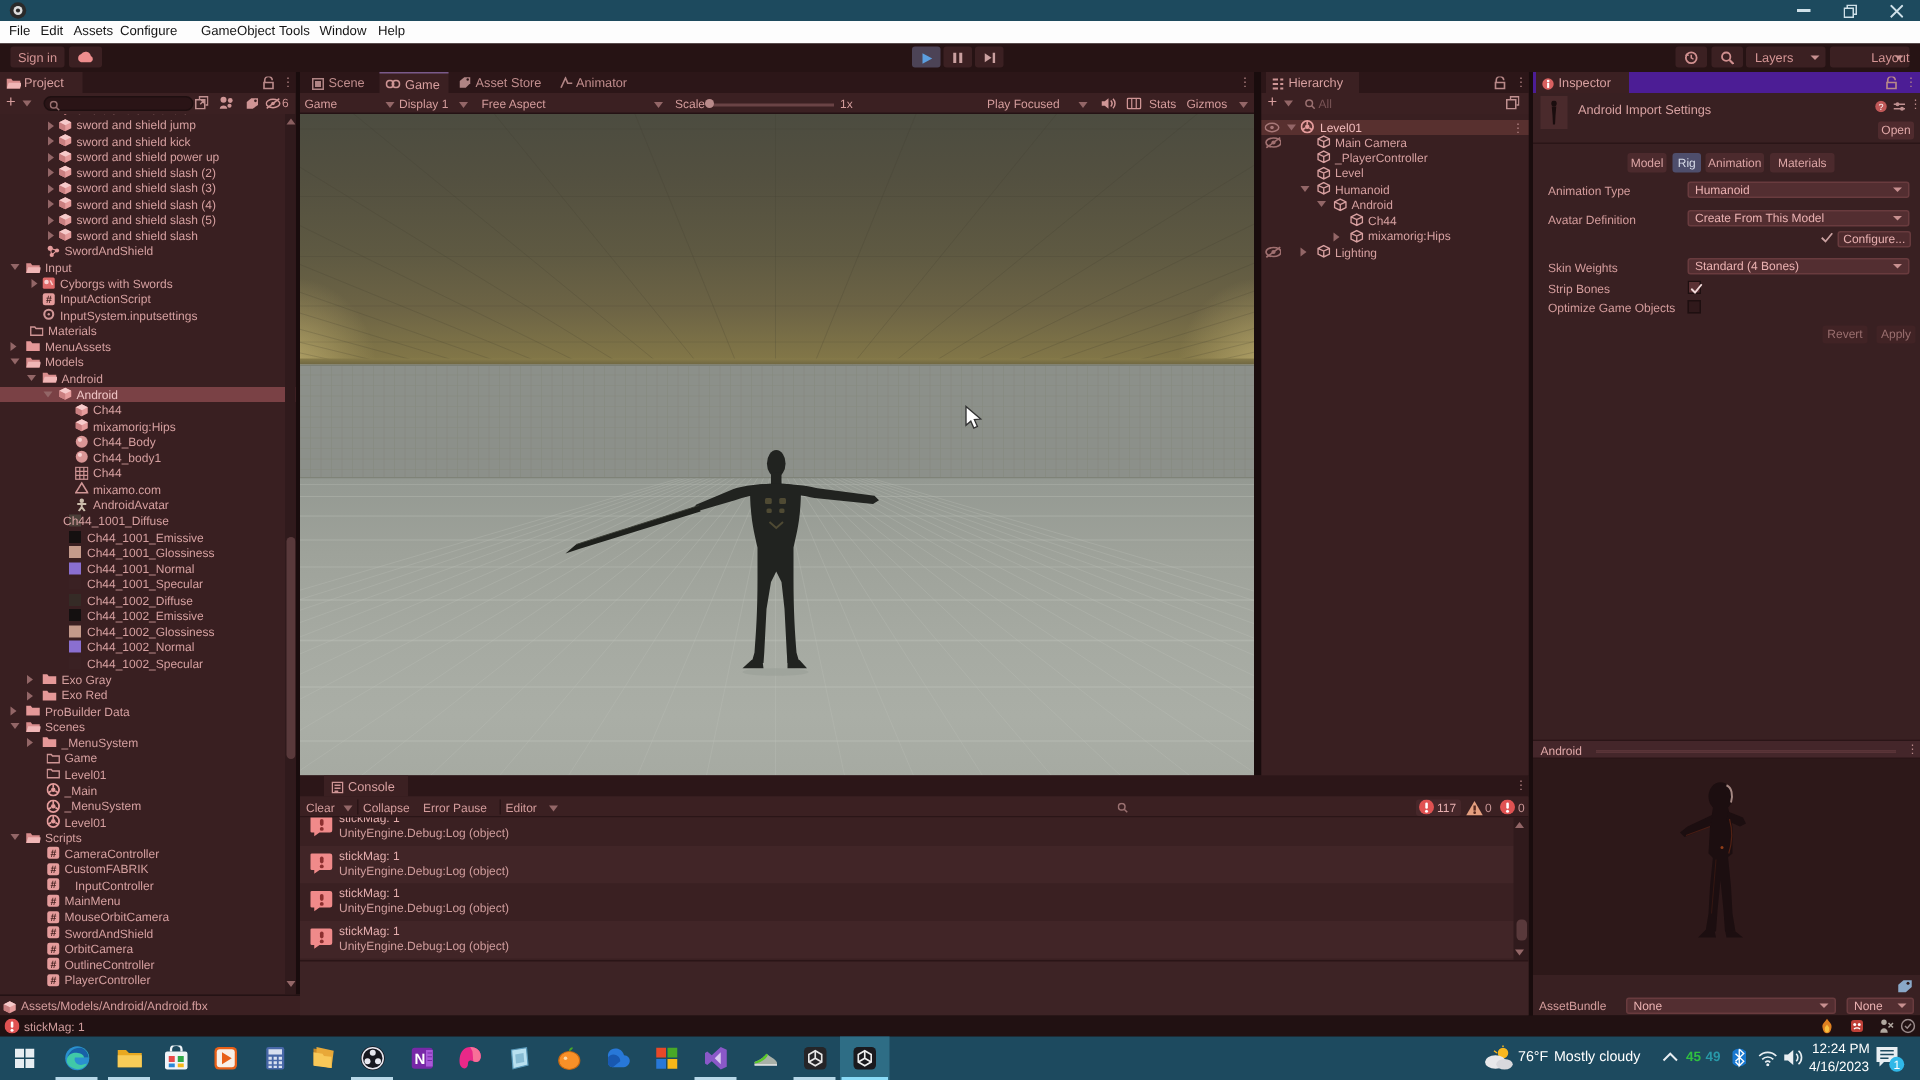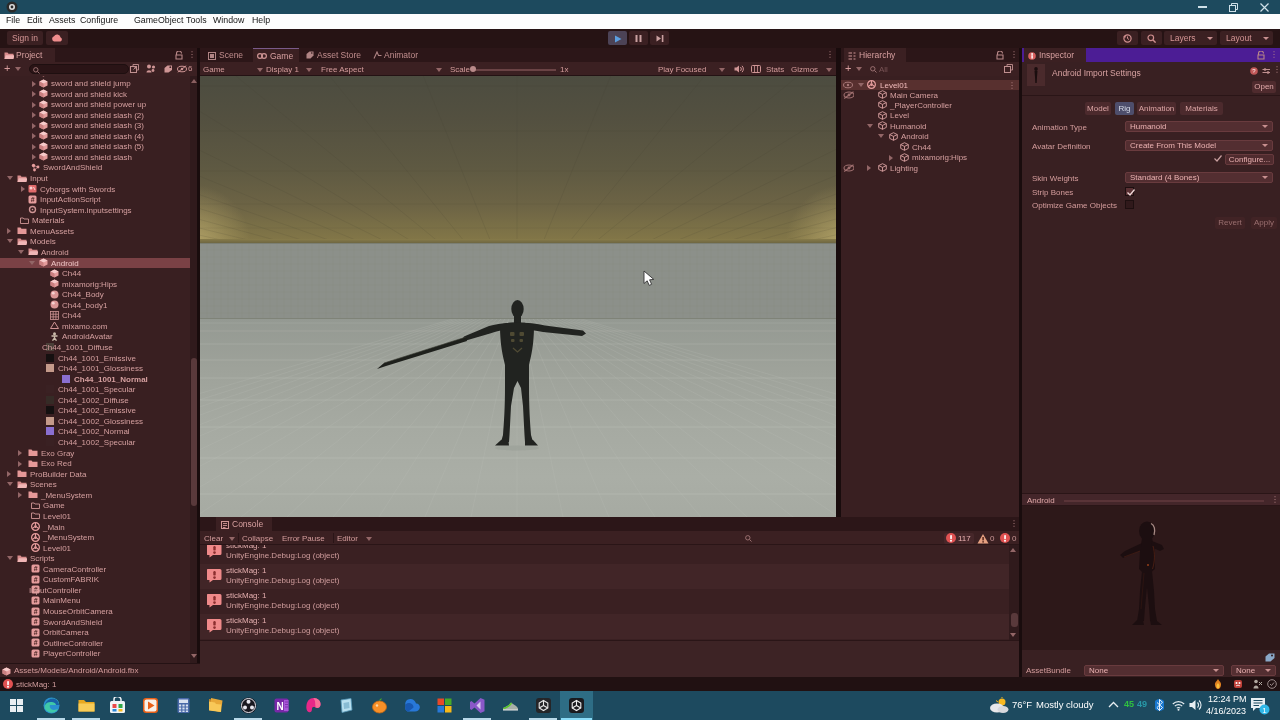--- a/index.html
+++ b/index.html
@@ -155,21 +155,21 @@
           <path d="M0.2 3 L2 1.2 L3 3.4 Z" fill="#d08f8f"></path>
         </svg>
       </div>
 <div class="tbtn" style="left:1141px;top:2px;width:21px;height:14px;">
         <svg style="margin:2.5px auto 0" width="9" height="9">
           <circle cx="3.8" cy="3.8" r="2.8" fill="none" stroke="#d08f8f" stroke-width="1.2"></circle>
           <path d="M6 6 L8.6 8.6" stroke="#d08f8f" stroke-width="1.4"></path>
         </svg>
       </div>
 <div class="tbtn" style="left:1164px;top:2px;width:53px;height:14px;line-height:14px;text-align:left;padding-left:6px;">Layers<span class="dda"></span></div>
-<div class="tbtn" style="left:1220px;top:2px;width:53px;height:14px;line-height:14px;text-align:left;padding-left:6px;">Layout<span class="dda"></span></div>
+<div class="tbtn" style="left:1220px;top:2px;width:53px;height:14px;line-height:14px;text-align:right;padding-left:6px;">Layout<span class="dda"></span></div>
 </div>
 <div class="abs" style="left:0;top:48px;width:197px;height:615px;background:#391f21">
 <div class="abs" style="left:0;top:0;width:197px;height:14px;background:#2c1618">
 <div class="tab" style="left:0;width:55px;"><svg class="ic" style="left:4px;top:3px" width="10" height="9">
             <use href="#folderop"></use>
           </svg><span style="margin-left:16px">Project</span></div>
 <svg class="ic" style="left:175px;top:3px" width="8" height="9">
           <path d="M1.5 4 V2.5 A2.5 2.5 0 0 1 6.5 2.5 M1 4 H7 V8 H1 Z" fill="none" stroke="#b88888" stroke-width="1.1"></path>
         </svg>
 <div class="abs" style="left:188px;top:2px;color:#b88888;font-size:8px;letter-spacing:0;">⋮</div>
@@ -382,21 +382,21 @@
         <span style="position:absolute;left:42px">Ch44_1001_Diffuse</span>
       </div>
 <div class="row" style="left:0;top:277.06px;width:197px;">
         <div class="ic" style="left:46px;top:1px;width:8px;height:8px;background:#151010"></div>
         <span style="position:absolute;left:58px">Ch44_1001_Emissive</span>
       </div>
 <div class="row" style="left:0;top:287.62px;width:197px;">
         <div class="ic" style="left:46px;top:1px;width:8px;height:8px;background:#c49a8a"></div>
         <span style="position:absolute;left:58px">Ch44_1001_Glossiness</span>
       </div>
-<div class="row" style="left:16px;top:298.18px;width:197px;font-weight:bold;">
+<div class="row" style="left:0;top:298.18px;width:197px;">
         <div class="ic" style="left:46px;top:1px;width:8px;height:8px;background:#8a6fd0"></div>
         <span style="position:absolute;left:58px">Ch44_1001_Normal</span>
       </div>
 <div class="row" style="left:0;top:308.74px;width:197px;">
         <div class="ic" style="left:46px;top:1px;width:8px;height:8px;background:#3a2123"></div>
         <span style="position:absolute;left:58px">Ch44_1001_Specular</span>
       </div>
 <div class="row" style="left:0;top:319.3px;width:197px;">
         <div class="ic" style="left:46px;top:1px;width:8px;height:8px;background:#352b26"></div>
         <span style="position:absolute;left:58px">Ch44_1002_Diffuse</span>
@@ -498,21 +498,21 @@
 <div class="row" style="left:0;top:498.82000000000005px;width:197px;">
         <svg class="ic" style="left:31px;top:0.5px" width="9" height="9">
           <use href="#csicon"></use>
         </svg>
         <span style="position:absolute;left:43px">CustomFABRIK</span>
       </div>
 <div class="row" style="left:0;top:509.38000000000005px;width:197px;">
         <svg class="ic" style="left:31px;top:0.5px" width="9" height="9">
           <use href="#csicon"></use>
         </svg>
-        <span style="position:absolute;left:29px">InputController</span>
+        <span style="position:absolute;left:50px">InputController</span>
       </div>
 <div class="row" style="left:0;top:519.94px;width:197px;">
         <svg class="ic" style="left:31px;top:0.5px" width="9" height="9">
           <use href="#csicon"></use>
         </svg>
         <span style="position:absolute;left:43px">MainMenu</span>
       </div>
 <div class="row" style="left:0;top:530.5px;width:197px;">
         <svg class="ic" style="left:31px;top:0.5px" width="9" height="9">
           <use href="#csicon"></use>

